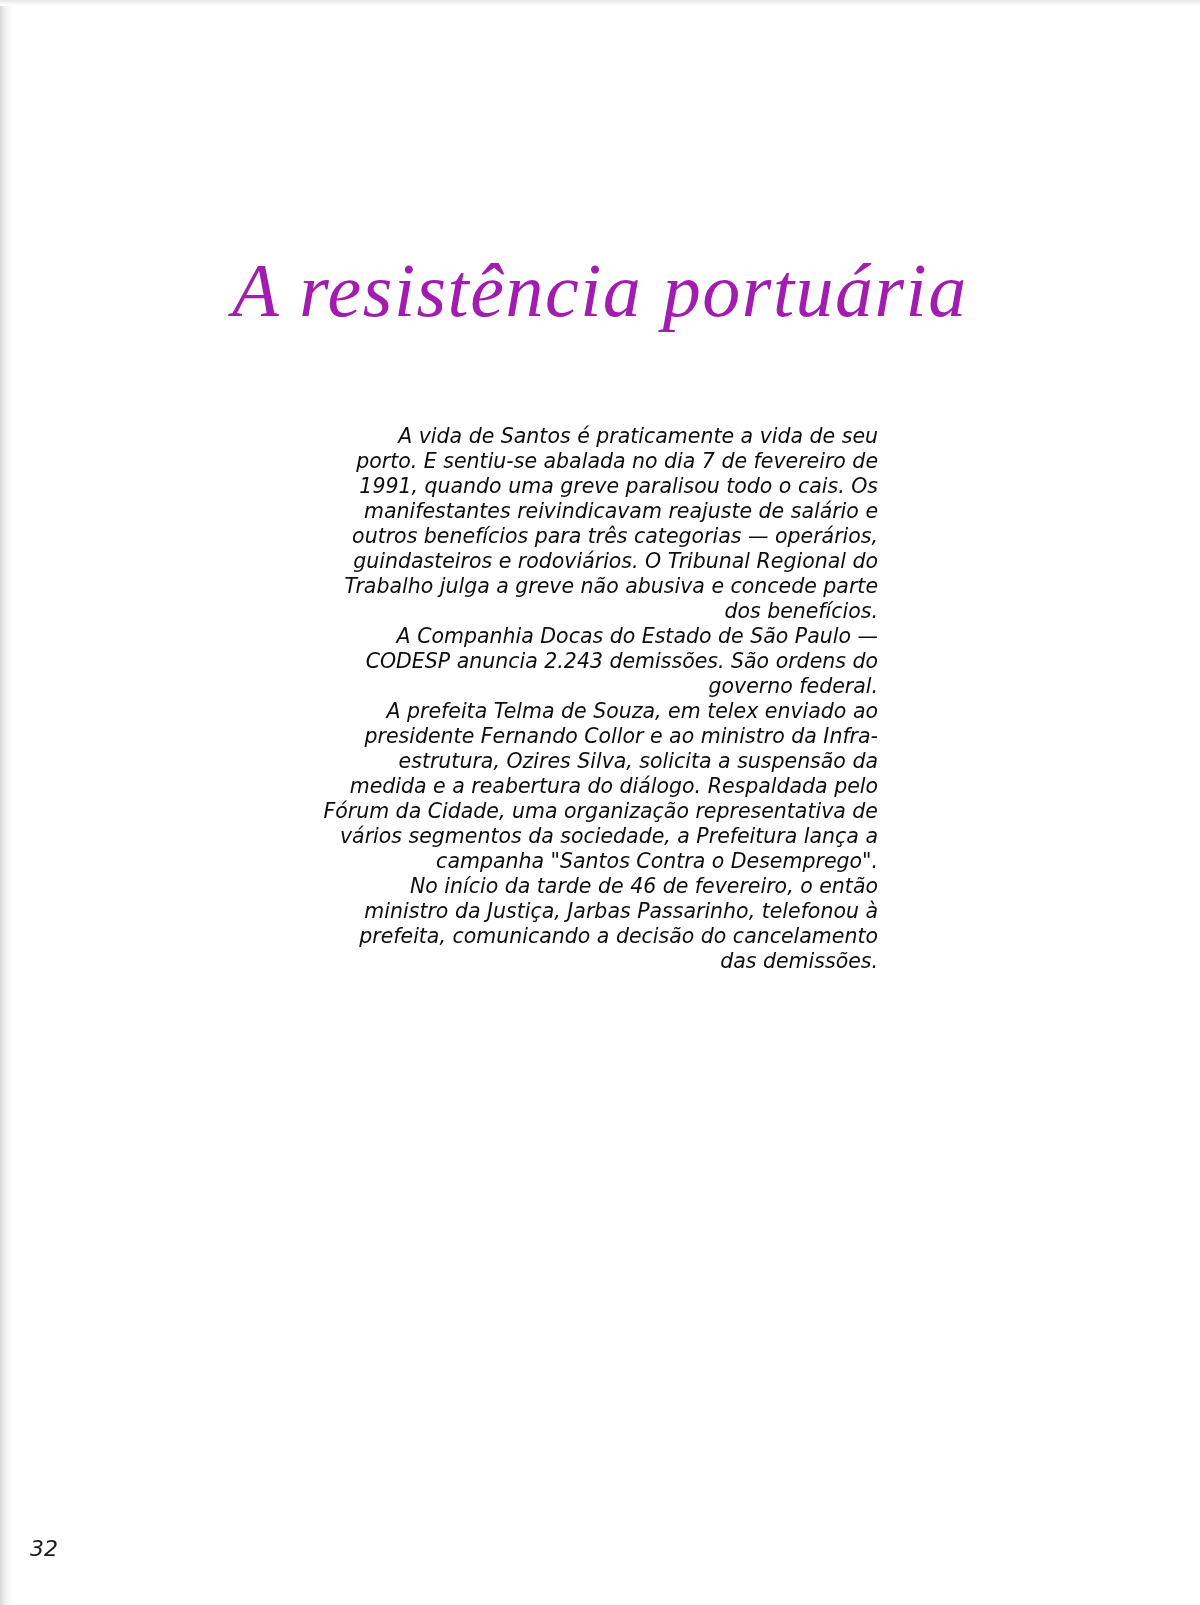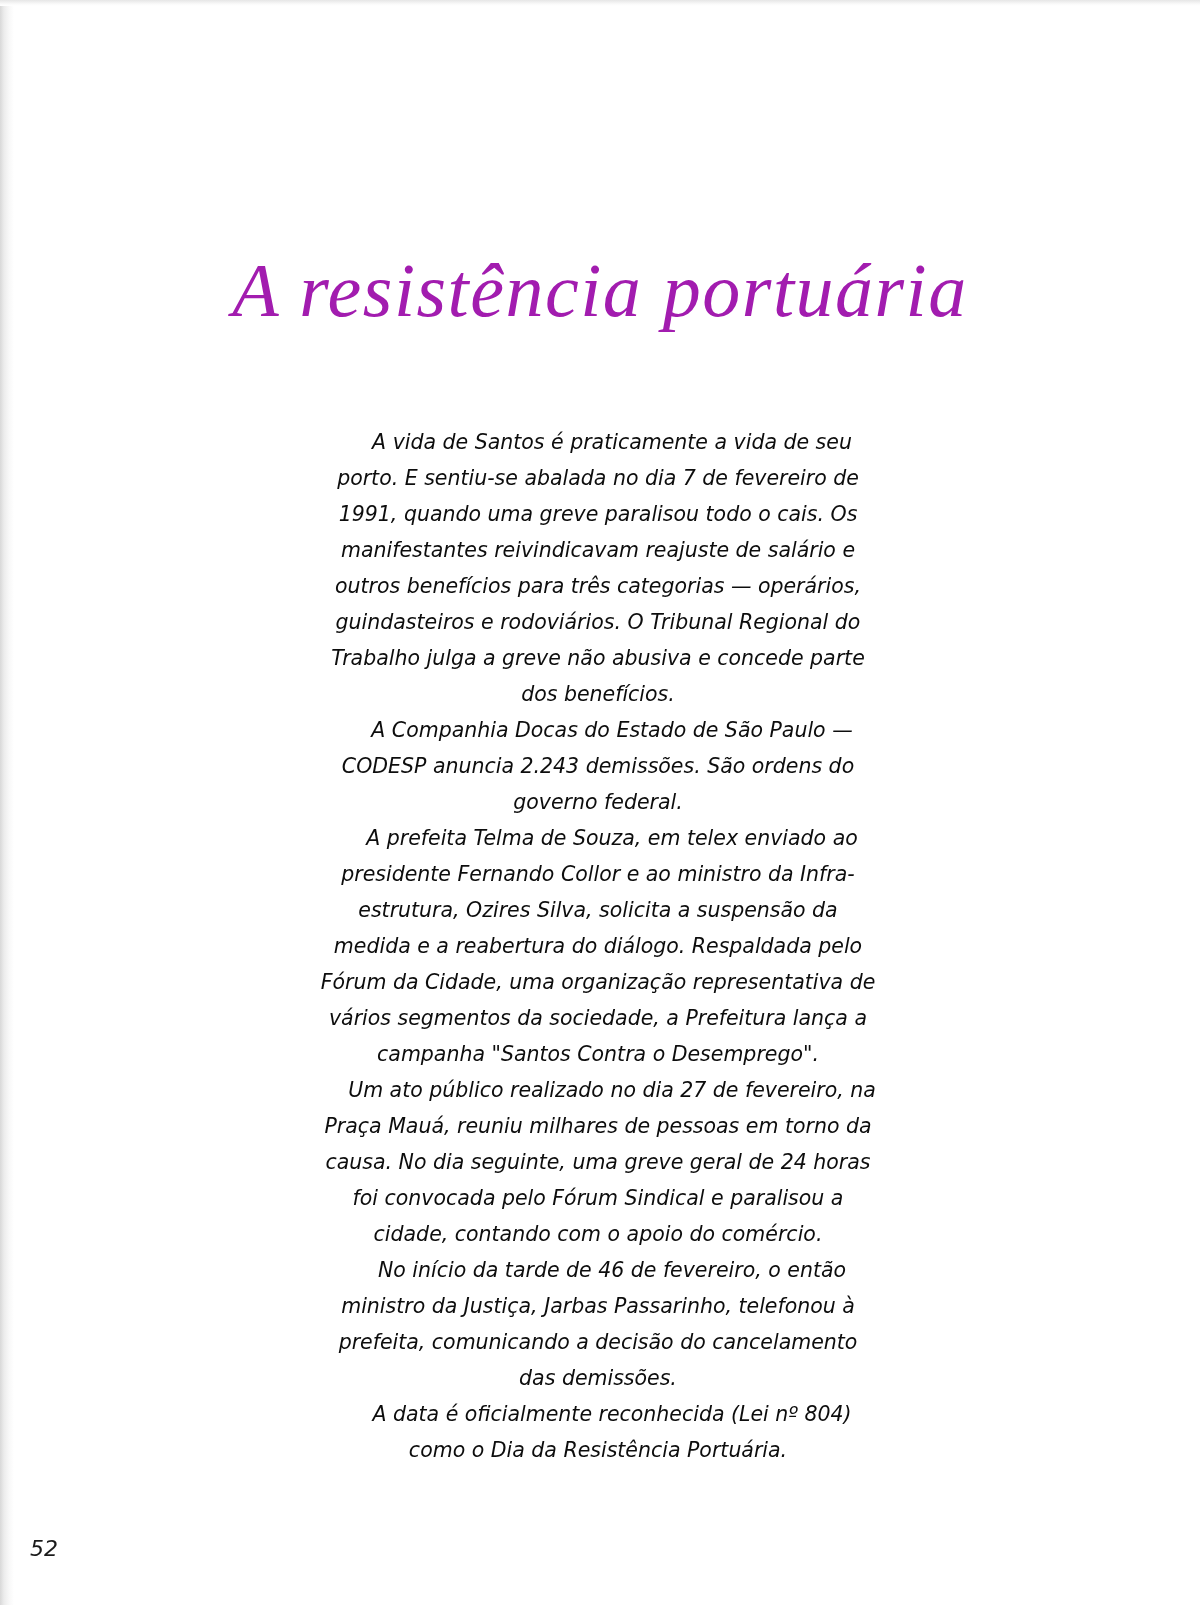--- a/index.html
+++ b/index.html
@@ -56,23 +56,23 @@
     white-space: nowrap;
   }
 
   .body-text {
     position: absolute;
     left: 318px;
     top: 424px;
     width: 560px;
     font-family: "DejaVu Sans", sans-serif;
     font-size: 20.5px;
-    line-height: 36px;
+    line-height: 25px;
     color: #0d0d0d;
-    text-align: center;
+    text-align: right;
     font-style: italic;
   }
 
   .body-text p {
     margin: 0;
     text-indent: 28px;
   }
 
   .page-number {
     position: absolute;
@@ -91,20 +91,18 @@
 <div class="scan-top-edge"></div>
 
 <div class="page">
 
   <h1 class="page-title">A resistência portuária</h1>
 
   <div class="body-text">
     <p>A vida de Santos é praticamente a vida de seu porto. E sentiu-se abalada no dia 7 de fevereiro de 1991, quando uma greve paralisou todo o cais. Os manifestantes reivindicavam reajuste de salário e outros benefícios para três categorias — operários, guindasteiros e rodoviários. O Tribunal Regional do Trabalho julga a greve não abusiva e concede parte dos benefícios.</p>
     <p>A Companhia Docas do Estado de São Paulo — CODESP anuncia 2.243 demissões. São ordens do governo federal.</p>
     <p>A prefeita Telma de Souza, em telex enviado ao presidente Fernando Collor e ao ministro da Infra-estrutura, Ozires Silva, solicita a suspensão da medida e a reabertura do diálogo. Respaldada pelo Fórum da Cidade, uma organização representativa de vários segmentos da sociedade, a Prefeitura lança a campanha "Santos Contra o Desemprego".</p>
-    <p>Um ato público realizado no dia 27 de fevereiro, na Praça Mauá, reuniu milhares de pessoas em torno da causa. No dia seguinte, uma greve geral de 24 horas foi convocada pelo Fórum Sindical e paralisou a cidade, contando com o apoio do comércio.</p>
     <p>No início da tarde de 46 de fevereiro, o então ministro da Justiça, Jarbas Passarinho, telefonou à prefeita, comunicando a decisão do cancelamento das demissões.</p>
-    <p>A data é oficialmente reconhecida (Lei nº 804) como o Dia da Resistência Portuária.</p>
   </div>
 
-  <div class="page-number">52</div>
+  <div class="page-number">32</div>
 
 </div>
 
 </body></html>

